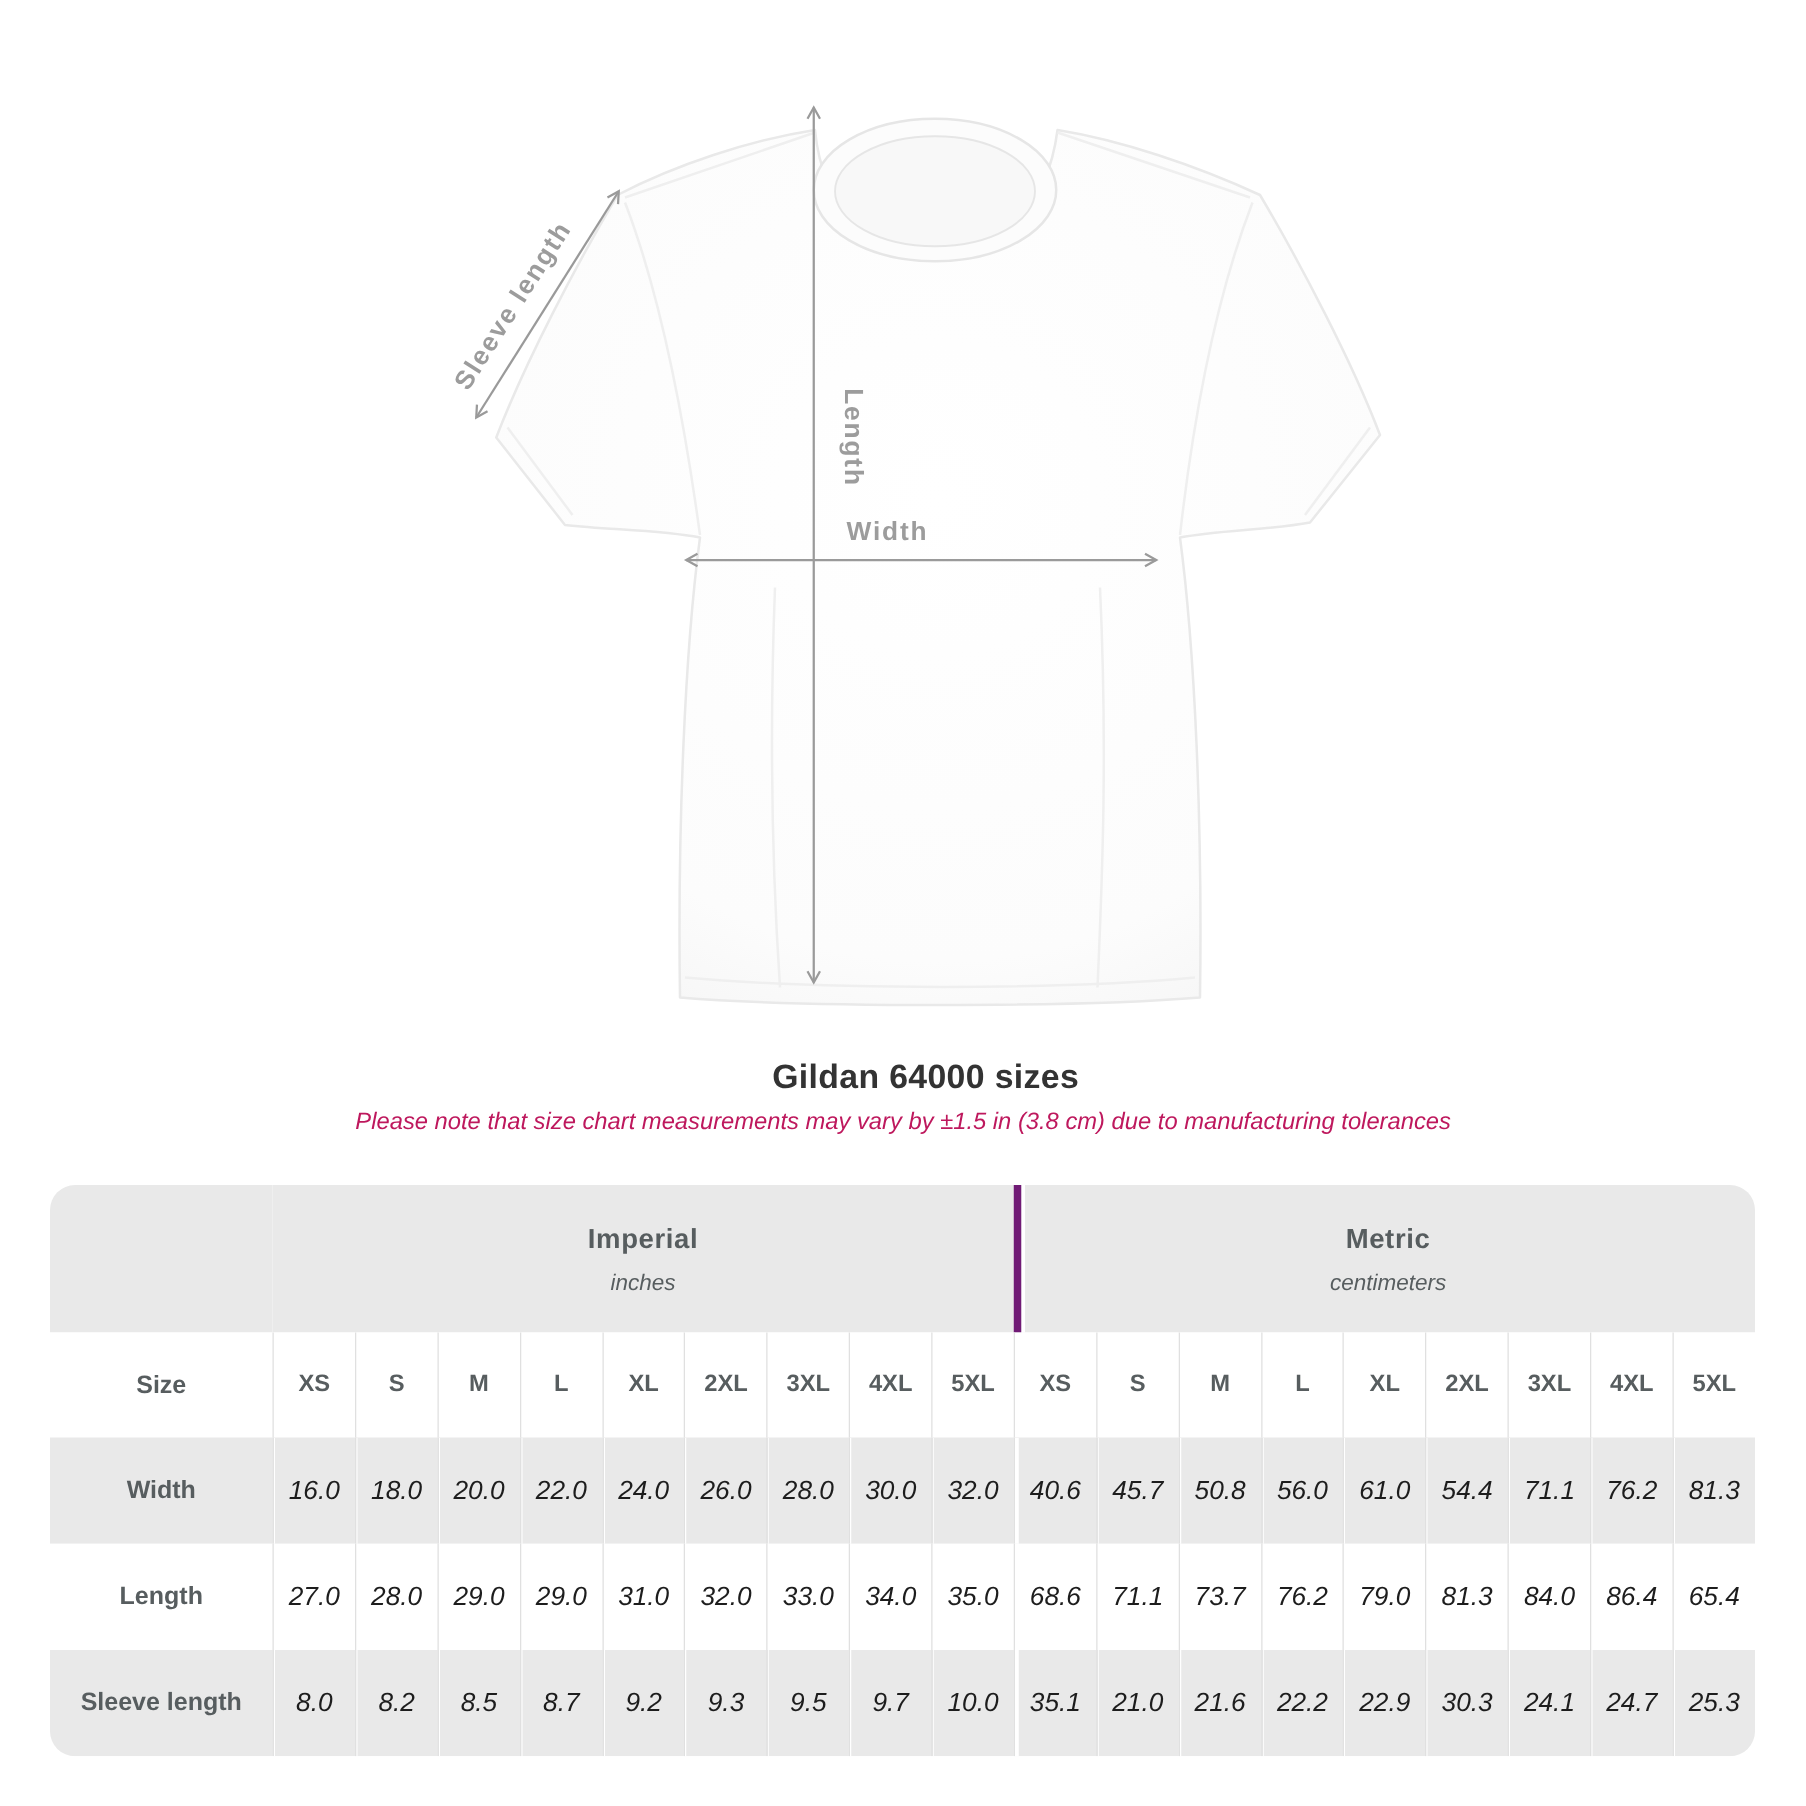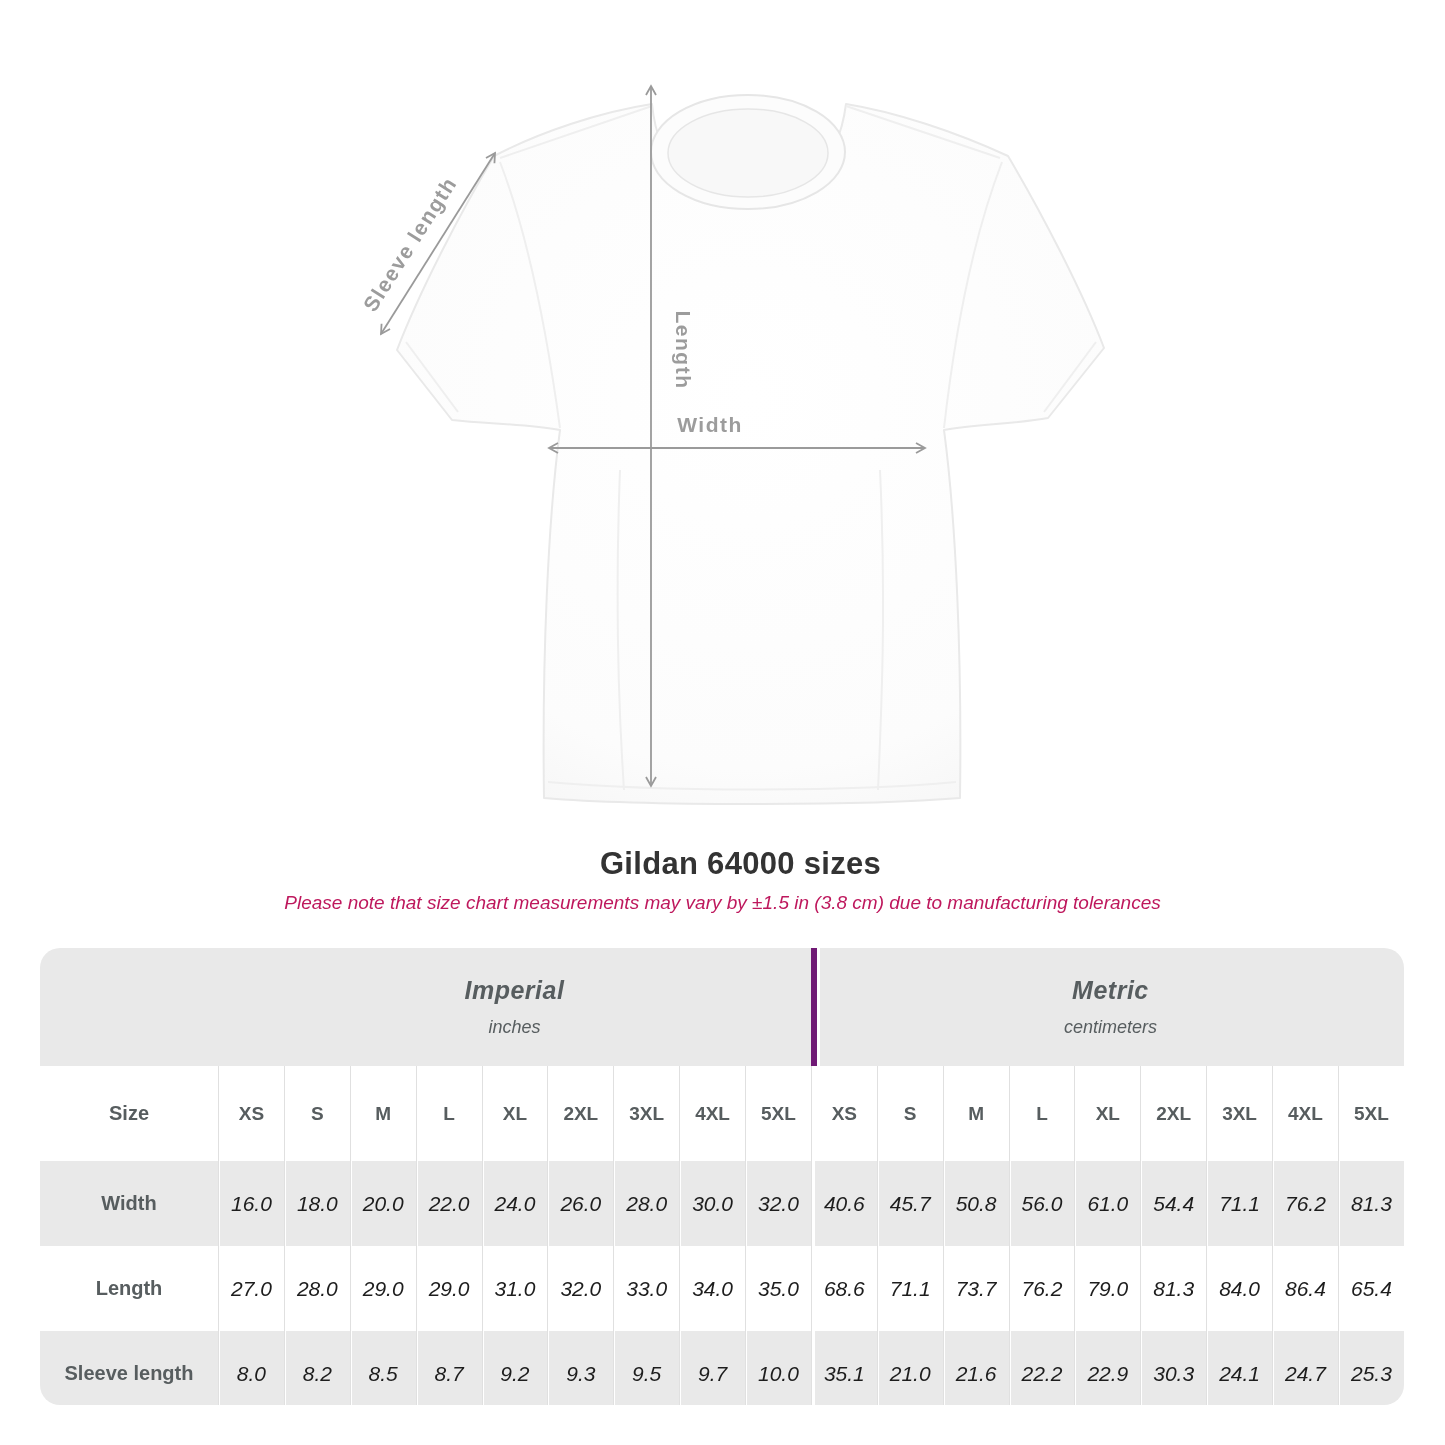--- a/index.html
+++ b/index.html
@@ -19,38 +19,38 @@
   
   .diagram{position:absolute;top:0;left:0;width:1445px;height:830px;}
   .measure-label{
     fill:var(--diagram-gray);
     font-family:"Liberation Sans","DejaVu Sans",sans-serif;
     font-size:21px;font-weight:bold;letter-spacing:1.5px;
   }
   
   .title-block{position:absolute;top:846px;left:0;width:1445px;text-align:center;}
   .page-title{
-    font-size:31px;font-weight:bold;color:var(--title-text);letter-spacing:.3px;padding-left:36px;
+    font-size:27px;font-weight:bold;color:var(--title-text);letter-spacing:.3px;padding-left:36px;
   }
   .page-subtitle{
     margin-top:10px;font-size:19px;font-style:italic;color:#be185d;
   }
   
   .table-card{
     position:absolute;top:948px;left:40px;width:1364px;height:457px;
     border-radius:20px;overflow:hidden;background:#ffffff;
   }
   table.size-table{
     width:100%;height:100%;border-collapse:separate;border-spacing:0;table-layout:fixed;
   }
   col.label-col{width:178px;}
   tr.band-row td{height:118px;background:var(--table-gray);text-align:center;vertical-align:middle;}
-  .g-name{font-size:25px;font-weight:bold;font-style:italic;color:var(--header-text);letter-spacing:.5px;}
+  .g-name{font-size:22px;font-weight:bold;color:var(--header-text);letter-spacing:.5px;}
   .g-unit{margin-top:12px;font-size:18px;font-style:italic;color:var(--header-text);}
-  tr.size-row th{height:95px;background:#ffffff;}
+  tr.size-row th{height:84px;background:#ffffff;}
   tr.value-row th, tr.value-row td{height:85px;}
   th.row-label{
     font-size:20px;font-weight:bold;color:var(--header-text);
     text-align:center;vertical-align:middle;background:inherit;
   }
   th.col-h{
     font-size:19px;font-weight:bold;color:var(--header-text);
     text-align:center;vertical-align:middle;background:#ffffff;
   }
   td.val{

